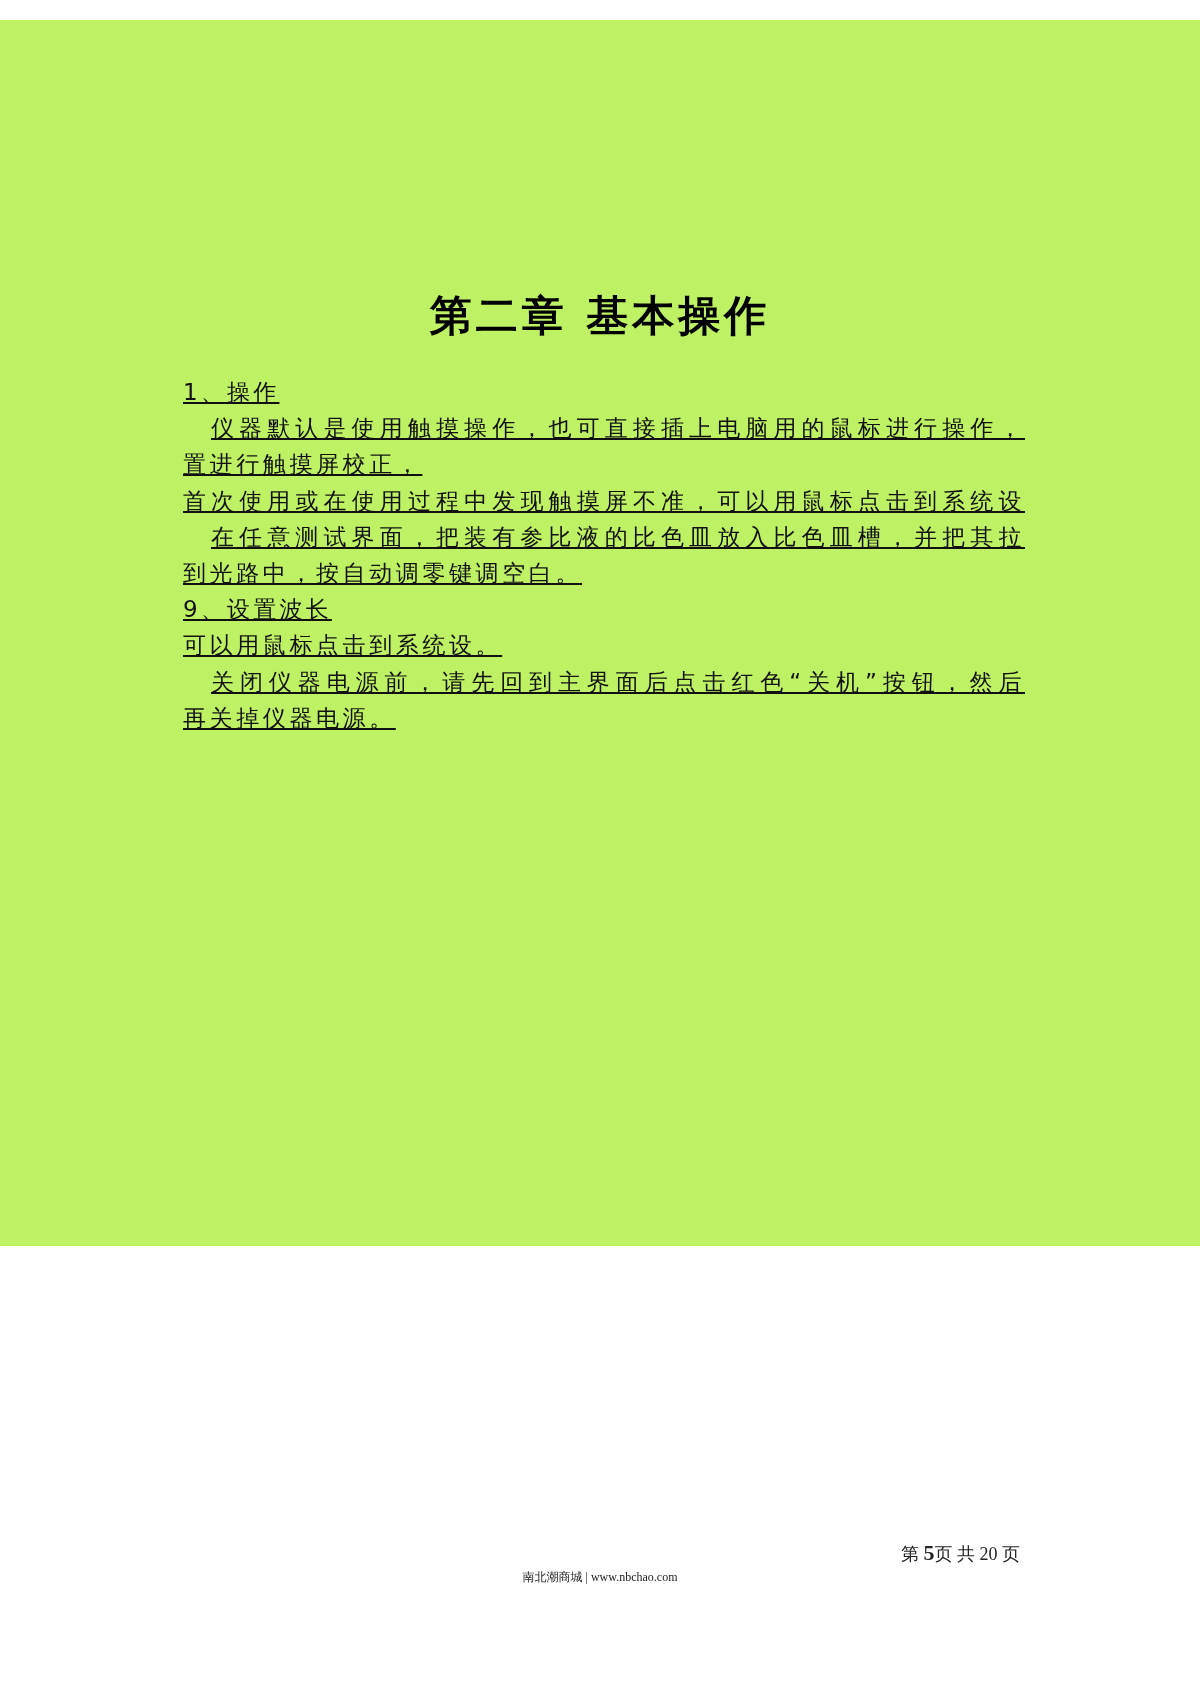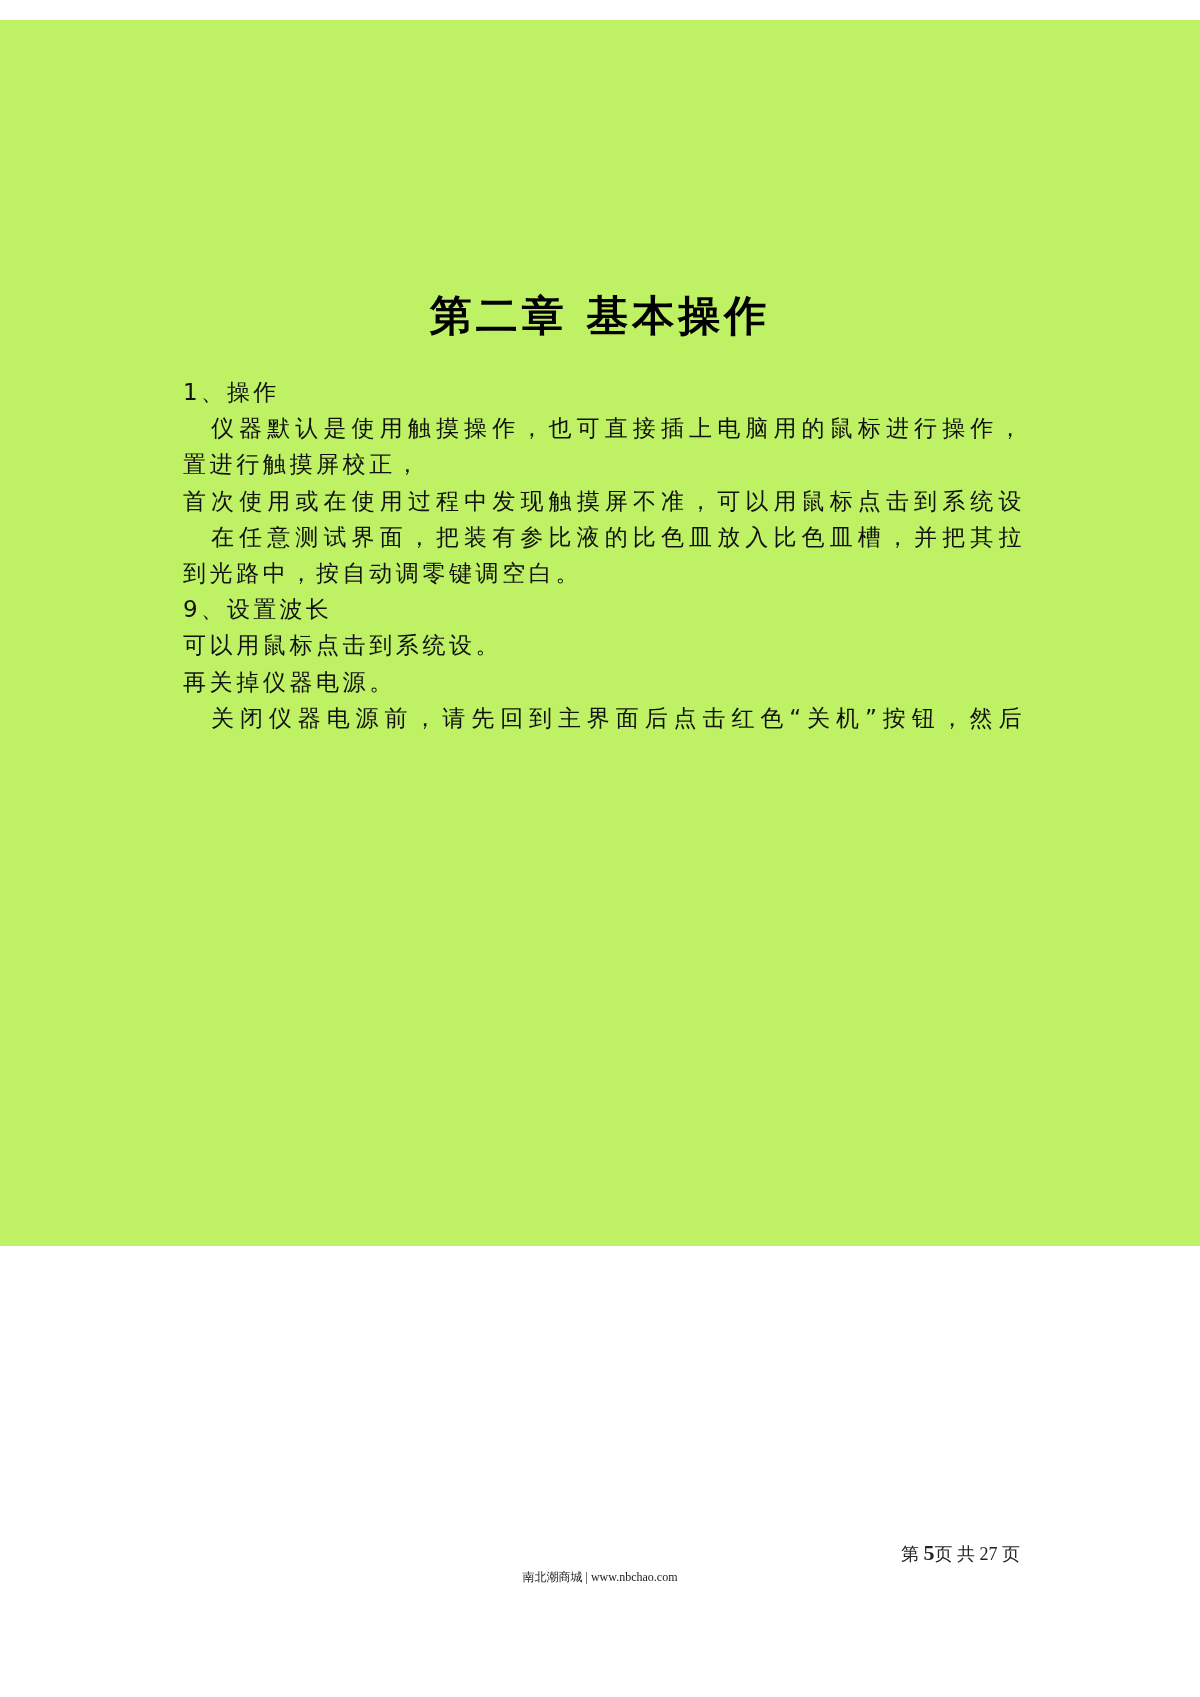--- a/index.html
+++ b/index.html
@@ -6,21 +6,21 @@
     body { width: 1200px; height: 1697px; position: relative; overflow: hidden; color: #111; }
     .page { position: absolute; left: 0; top: 0; width: 1200px; height: 1226px; background: #bef264; margin-top: 20px; }
     .title {
       position: absolute; top: 268px; left: 0; width: 1200px; text-align: center;
       font-family: "DejaVu Serif", serif; font-weight: bold; font-size: 42px; letter-spacing: 4px; color: #000;
     }
     .body {
       position: absolute; top: 354px; left: 183px; width: 842px;
       font-family: "DejaVu Sans", sans-serif; font-size: 23px; line-height: 36.2px; color: #111;
     }
-    .line { white-space: nowrap; height: 36.2px; letter-spacing: 3.2px; }
+    .line { white-space: nowrap; height: 36.2px; letter-spacing: 3.2px; text-decoration: underline; }
     .para-line { letter-spacing: 3.6px; }
     .indent { padding-left: 28px; }
     .indent2 { padding-left: 42px; }
     .justify { text-align: justify; text-align-last: justify; white-space: normal; }
     .footer-page {
       position: absolute; top: 1520px; left: 880px; width: 140px; text-align: right;
       font-family: "Liberation Serif", serif; font-size: 18px; color: #222; white-space: nowrap;
     }
     .footer-page .num { font-weight: bold; font-size: 22px; }
     .footer-site {
@@ -41,22 +41,22 @@
     <div class="line para-line indent justify">仪器默认是使用触摸操作，也可直接插上电脑用的鼠标进行操作，</div>
     <div class="line para-line">置进行触摸屏校正，</div>
     <div class="line para-line justify">首次使用或在使用过程中发现触摸屏不准，可以用鼠标点击到系统设</div>
 
     <div class="line para-line indent justify">在任意测试界面，把装有参比液的比色皿放入比色皿槽，并把其拉</div>
     <div class="line para-line">到光路中，按自动调零键调空白。</div>
 
     <div class="line">9、设置波长</div>
     <div class="line para-line">可以用鼠标点击到系统设。</div>
 
+    <div class="line para-line indent justify">关闭仪器电源前，请先回到主界面后点击红色“关机”按钮，然后</div>
     <div class="line para-line">再关掉仪器电源。</div>
-    <div class="line para-line indent justify">关闭仪器电源前，请先回到主界面后点击红色“关机”按钮，然后</div>
   </div>
 
   <div class="footer-page">
-    <span>第 </span><span class="num">5</span><span>页  共 27 页</span>
+    <span>第 </span><span class="num">5</span><span>页  共 20 页</span>
   </div>
 
   <div class="footer-site">南北潮商城 | www.nbchao.com</div>
 </div>
 
 </body></html>

